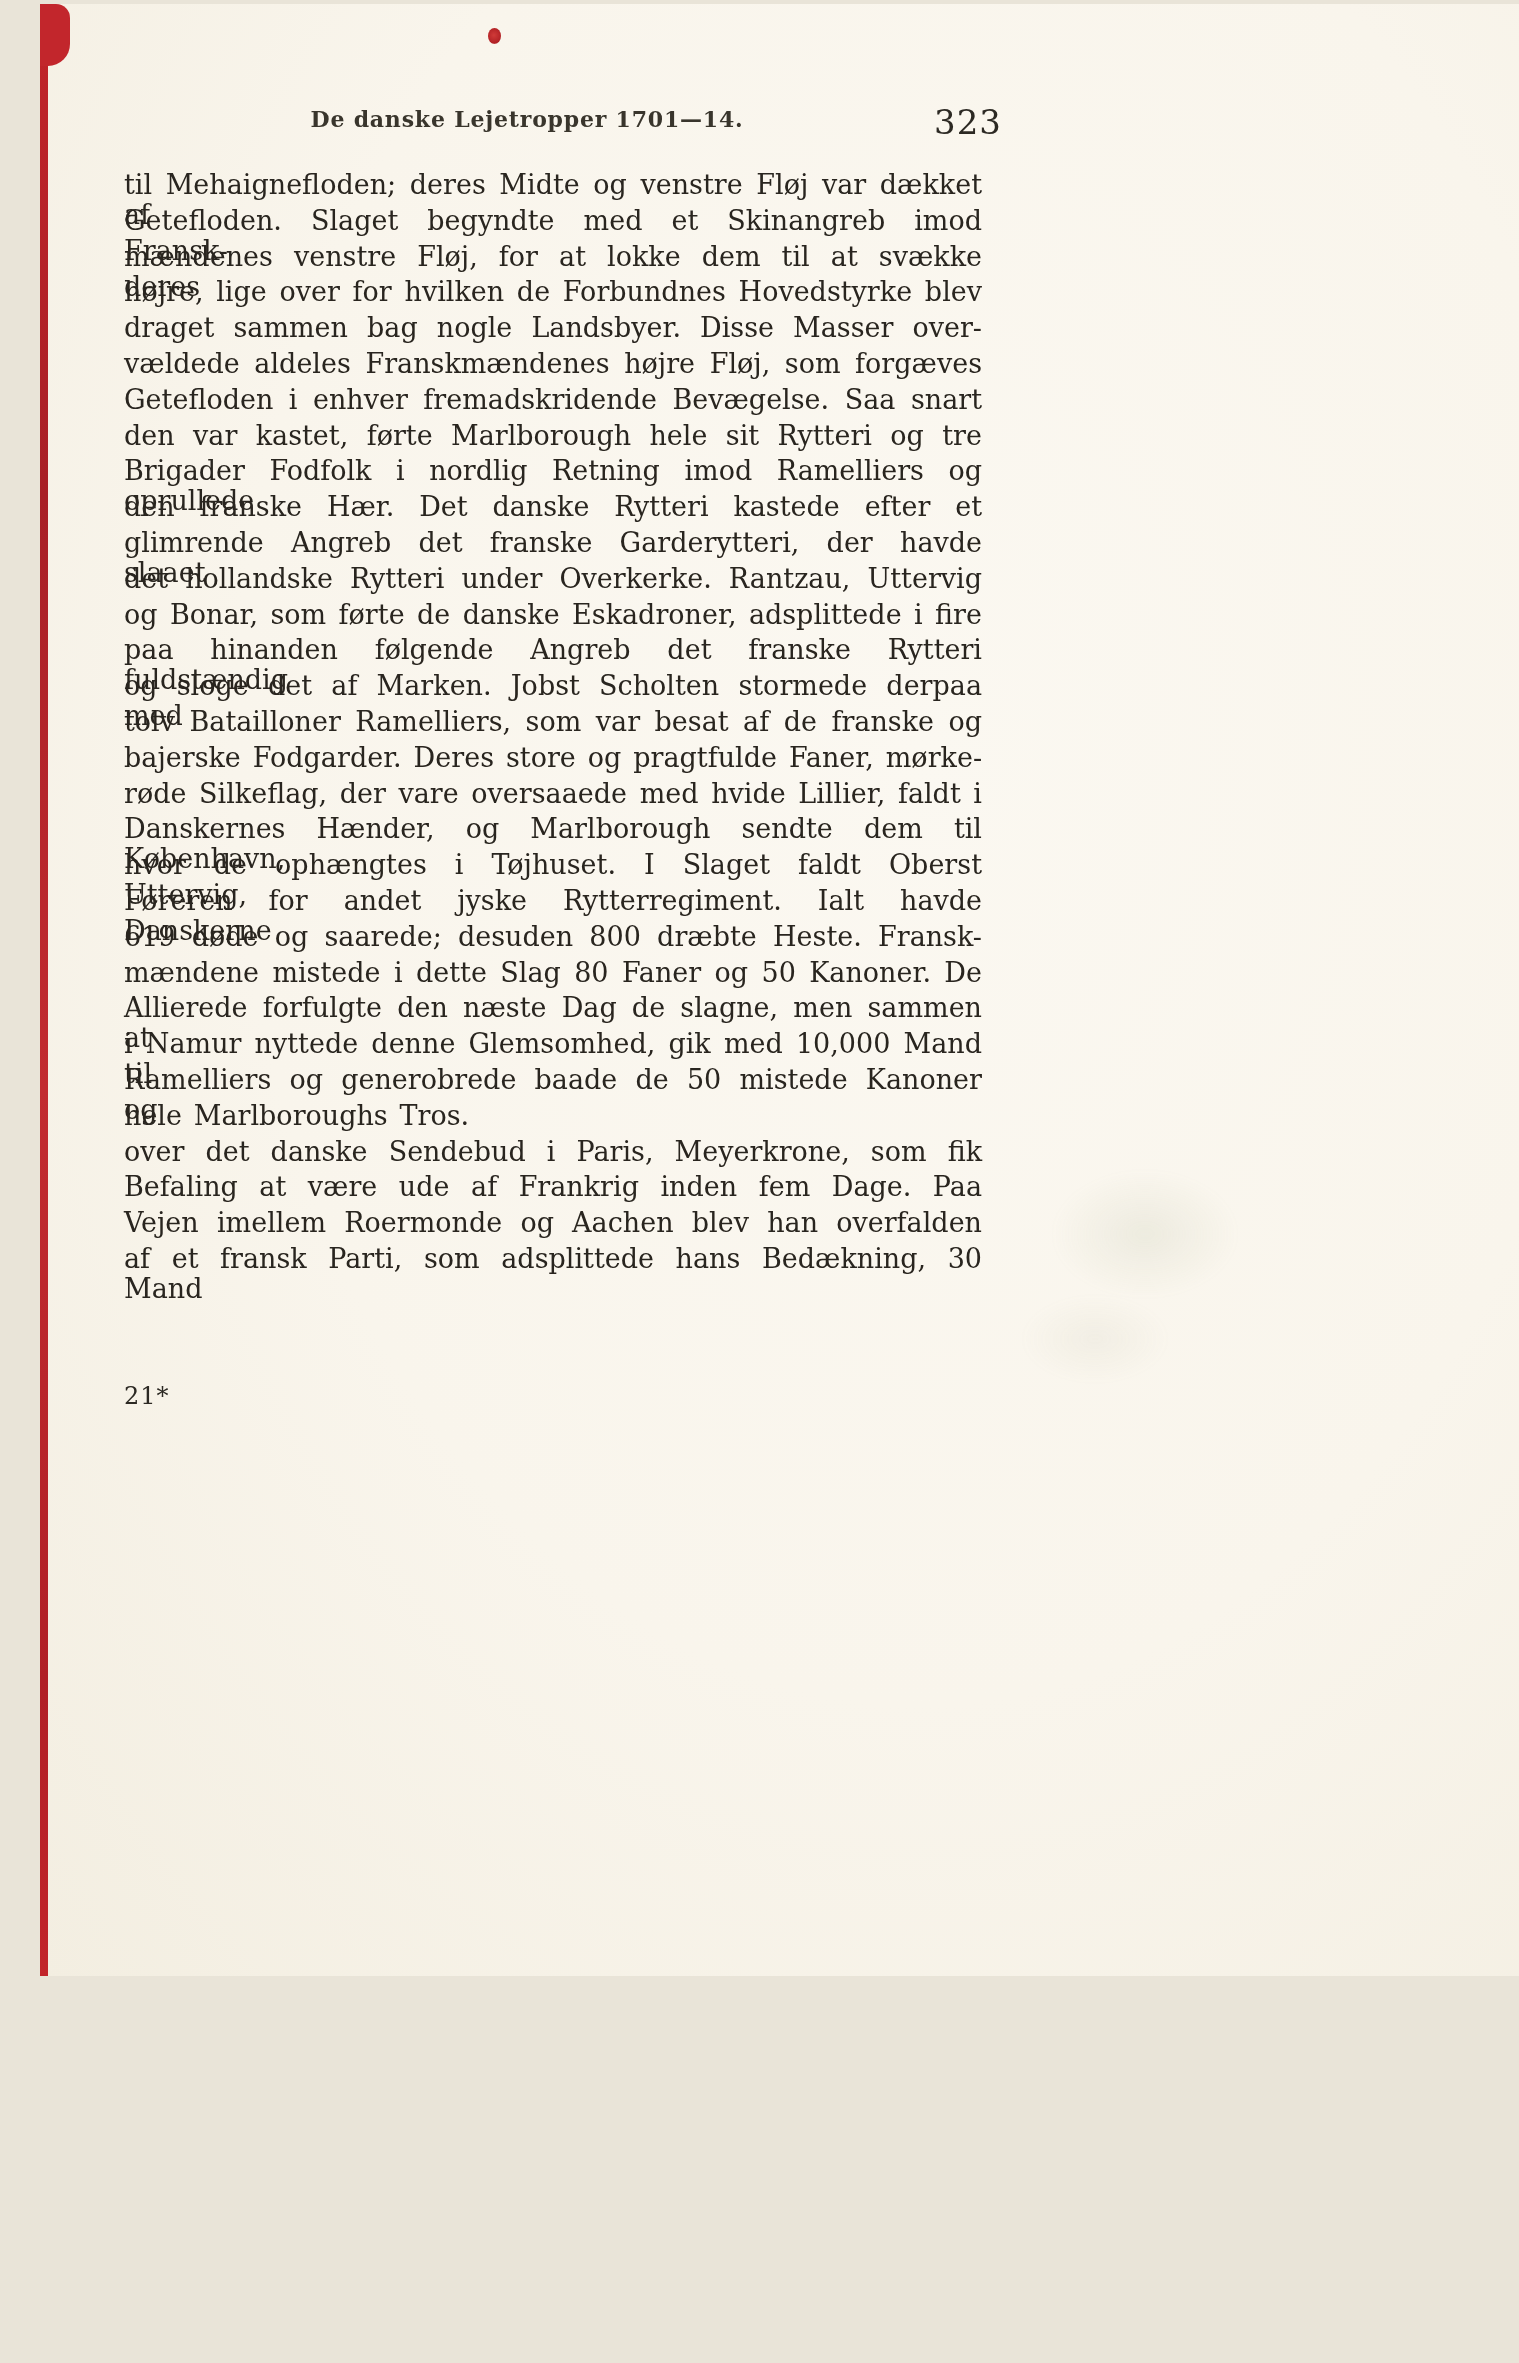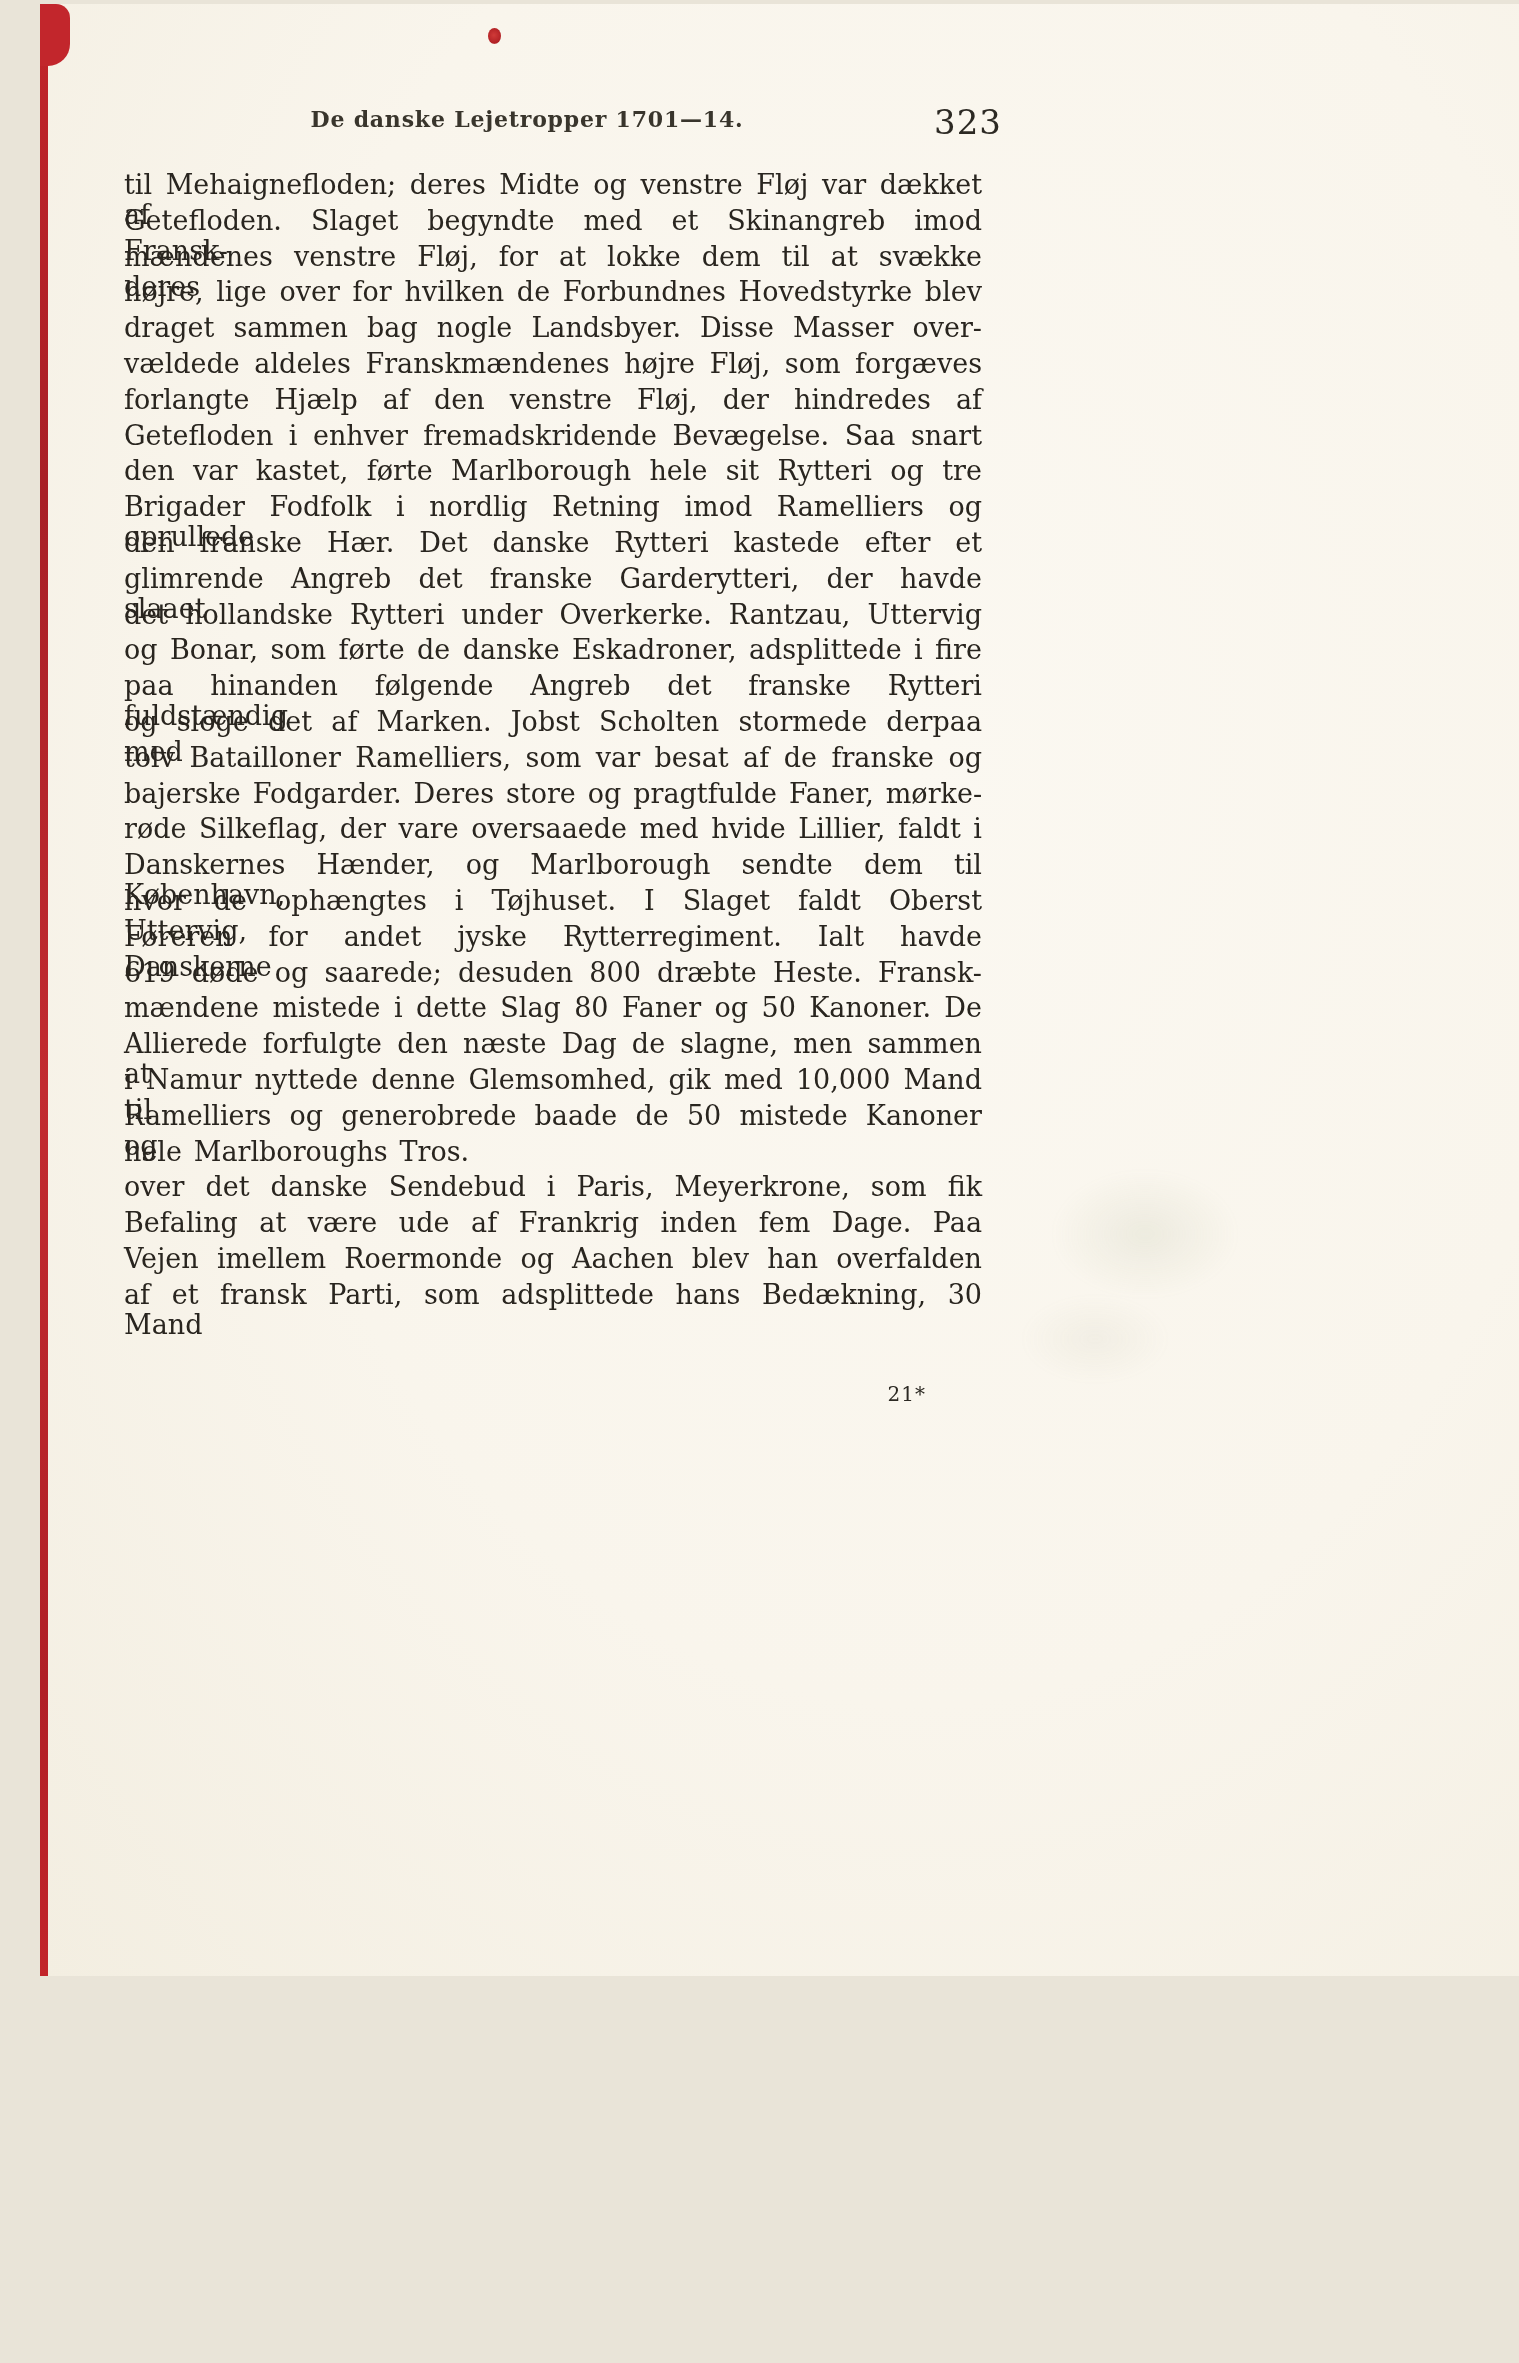--- a/index.html
+++ b/index.html
@@ -61,22 +61,22 @@
     font-size:27px; line-height:30px; height:35.8px;
     text-align:justify; text-align-last:justify; -moz-text-align-last:justify;
     word-spacing:0.12em;
     white-space:normal;
   }
   .line.lastline { text-align-last:left; -moz-text-align-last:left; }
   .line.indent { padding-left:58px; }
 
   .page-footer {
     position:absolute; left:84px; top:1378px; width:858px;
-    text-align:right; padding-right:56px;
-    font-size:20px; color:#2c2923; letter-spacing:1px;
+    padding-right:56px;
+    font-size:24px; color:#2c2923; letter-spacing:1px;
   }
 </style>
 </head>
 <body>
 
 <div class="scan">
   <div class="red-edge"></div>
   <div class="red-corner"></div>
   <div class="red-dot"></div>
   <div class="smudge"></div>
@@ -87,21 +87,20 @@
     <span class="page-number">323</span>
   </div>
 
   <div class="textblock">
     <div class="line">til Mehaignefloden; deres Midte og venstre Fløj var dækket af</div>
     <div class="line">Getefloden.  Slaget begyndte med et Skinangreb imod Fransk-</div>
     <div class="line">mændenes venstre Fløj, for at lokke dem til at svække deres</div>
     <div class="line">højre, lige over for hvilken de Forbundnes Hovedstyrke blev</div>
     <div class="line">draget sammen bag nogle Landsbyer.  Disse Masser over-</div>
     <div class="line">vældede aldeles Franskmændenes højre Fløj, som forgæves</div>
-    <div class="line">forlangte Hjælp af den venstre Fløj, der hindredes af</div>
     <div class="line">Getefloden i enhver fremadskridende Bevægelse.  Saa snart</div>
     <div class="line">den var kastet, førte Marlborough hele sit Rytteri og tre</div>
     <div class="line">Brigader Fodfolk i nordlig Retning imod Ramelliers og oprullede</div>
     <div class="line">den franske Hær.  Det danske Rytteri kastede efter et</div>
     <div class="line">glimrende Angreb det franske Garderytteri, der havde slaaet</div>
     <div class="line">det hollandske Rytteri under Overkerke.  Rantzau, Uttervig</div>
     <div class="line">og Bonar, som førte de danske Eskadroner, adsplittede i fire</div>
     <div class="line">paa hinanden følgende Angreb det franske Rytteri fuldstændig</div>
     <div class="line">og sloge det af Marken.  Jobst Scholten stormede derpaa med</div>
     <div class="line">tolv Batailloner Ramelliers, som var besat af de franske og</div>

